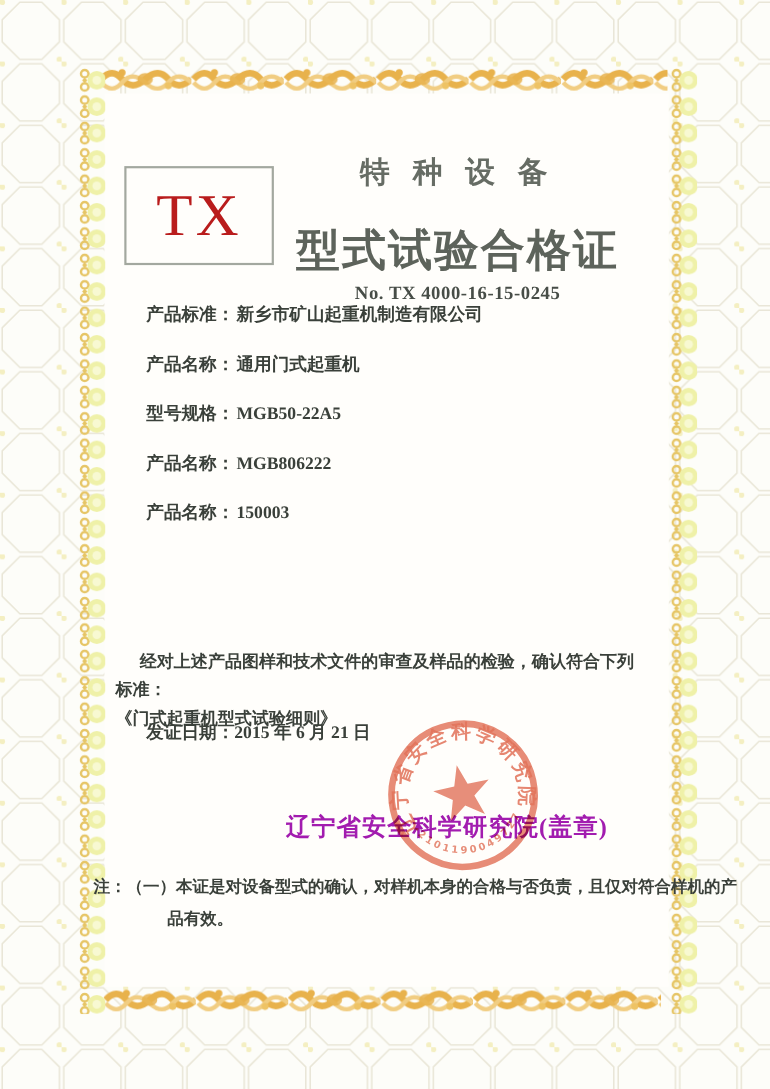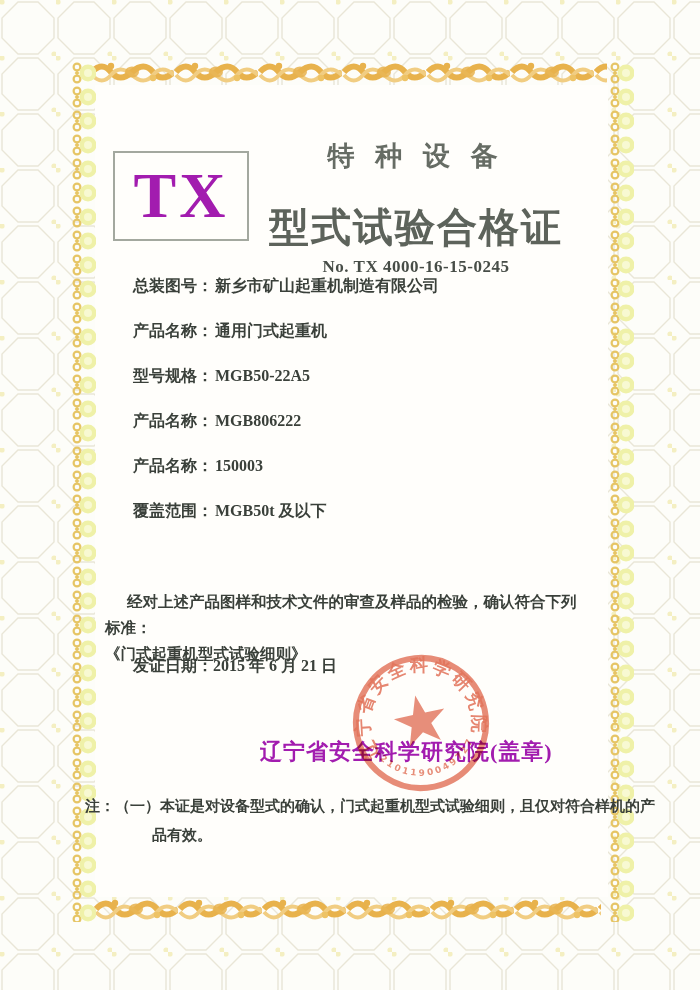--- a/index.html
+++ b/index.html
@@ -18,21 +18,21 @@
   #band-top{left:90px;top:59px;width:517px;height:27px;}
   #band-bottom{left:94px;top:896px;width:507px;height:27px;}
   #band-left{left:70px;top:61px;width:26px;height:861px;}
   #band-right{left:608px;top:61px;width:26px;height:861px;}
   
   .content{position:absolute;left:0;top:0;width:700px;height:990px;z-index:3;}
   .tx-box{
     position:absolute;left:113px;top:151px;width:132px;height:86px;
     border:2px solid #a3a89f;display:flex;align-items:center;justify-content:center;
   }
-  .tx-mark{font-size:64px;color:#a21caf;letter-spacing:3px;font-weight:700;}
+  .tx-mark{font-size:54px;color:#b91c1c;letter-spacing:3px;font-weight:400;}
   .titles{position:absolute;left:255px;top:138px;width:322px;text-align:center;}
   .subtitle{font-size:27px;font-weight:700;color:#666c64;letter-spacing:7px;white-space:nowrap;}
   .main-title{font-size:40px;font-weight:600;color:#5d635b;letter-spacing:2px;margin-top:26px;white-space:nowrap;}
   .cert-no{font-size:17px;font-weight:700;color:#474d47;margin-top:2px;letter-spacing:.5px;}
   .fields{position:absolute;left:133px;top:276px;width:440px;}
   .field-row{height:45px;font-size:16px;font-weight:600;white-space:nowrap;}
   .field-label{color:#3a403a;}
   .field-value{color:#3a403a;margin-left:2px;}
   .statement{position:absolute;left:105px;top:589px;width:475px;font-size:15.5px;font-weight:600;line-height:26px;color:#3a403a;}
   .statement .l1{text-indent:22px;}
@@ -101,51 +101,48 @@
   </div>
 
   <div class="titles">
     <div class="subtitle">特 种 设 备</div>
     <div class="main-title">型式试验合格证</div>
     <div class="cert-no">No. TX 4000-16-15-0245</div>
   </div>
 
   <div class="fields">
     <div class="field-row">
-      <span class="field-label">总装图号：</span><span class="field-value">新乡市矿山起重机制造有限公司</span>
+      <span class="field-label">产品标准：</span><span class="field-value">新乡市矿山起重机制造有限公司</span>
     </div>
     <div class="field-row">
       <span class="field-label">产品名称：</span><span class="field-value">通用门式起重机</span>
     </div>
     <div class="field-row">
       <span class="field-label">型号规格：</span><span class="field-value">MGB50-22A5</span>
     </div>
     <div class="field-row">
       <span class="field-label">产品名称：</span><span class="field-value">MGB806222</span>
     </div>
     <div class="field-row">
       <span class="field-label">产品名称：</span><span class="field-value">150003</span>
-    </div>
-    <div class="field-row">
-      <span class="field-label">覆盖范围：</span><span class="field-value">MGB50t 及以下</span>
     </div>
   </div>
 
   <div class="statement">
     <div class="l1">经对上述产品图样和技术文件的审查及样品的检验，确认符合下列标准：</div>
     <div class="l2">《门式起重机型式试验细则》</div>
   </div>
 
   <div class="issue-date">
     <span>发证日期：</span><span>2015 年 6 月 21 日</span>
   </div>
 
   <div class="issuer">辽宁省安全科学研究院(盖章)</div>
 
-  <div class="note-line" id="note-1">注：（一）本证是对设备型式的确认，门式起重机型式试验细则，且仅对符合样机的产</div>
+  <div class="note-line" id="note-1">注：（一）本证是对设备型式的确认，对样机本身的合格与否负责，且仅对符合样机的产</div>
   <div class="note-line" id="note-2">品有效。</div>
 
 </div>
 
 <svg id="seal" width="150" height="150" viewBox="0 0 150 150">
   <g transform="rotate(-12 75 75)" fill="#dd5f43">
     <circle cx="75" cy="75" r="65" fill="none" stroke="#dd5f43" stroke-width="6" opacity="0.82"></circle>
     <polygon points="75,47 81.2,65.5 100.7,65.7 85,77.2 90.9,95.8 75,84.5 59.1,95.8 65,77.2 49.3,65.7 68.8,65.5" opacity="0.8"></polygon>
     <defs>
       <path id="arcTop" d="M 30 101 A 52 52 0 1 1 120 101" fill="none"></path>

